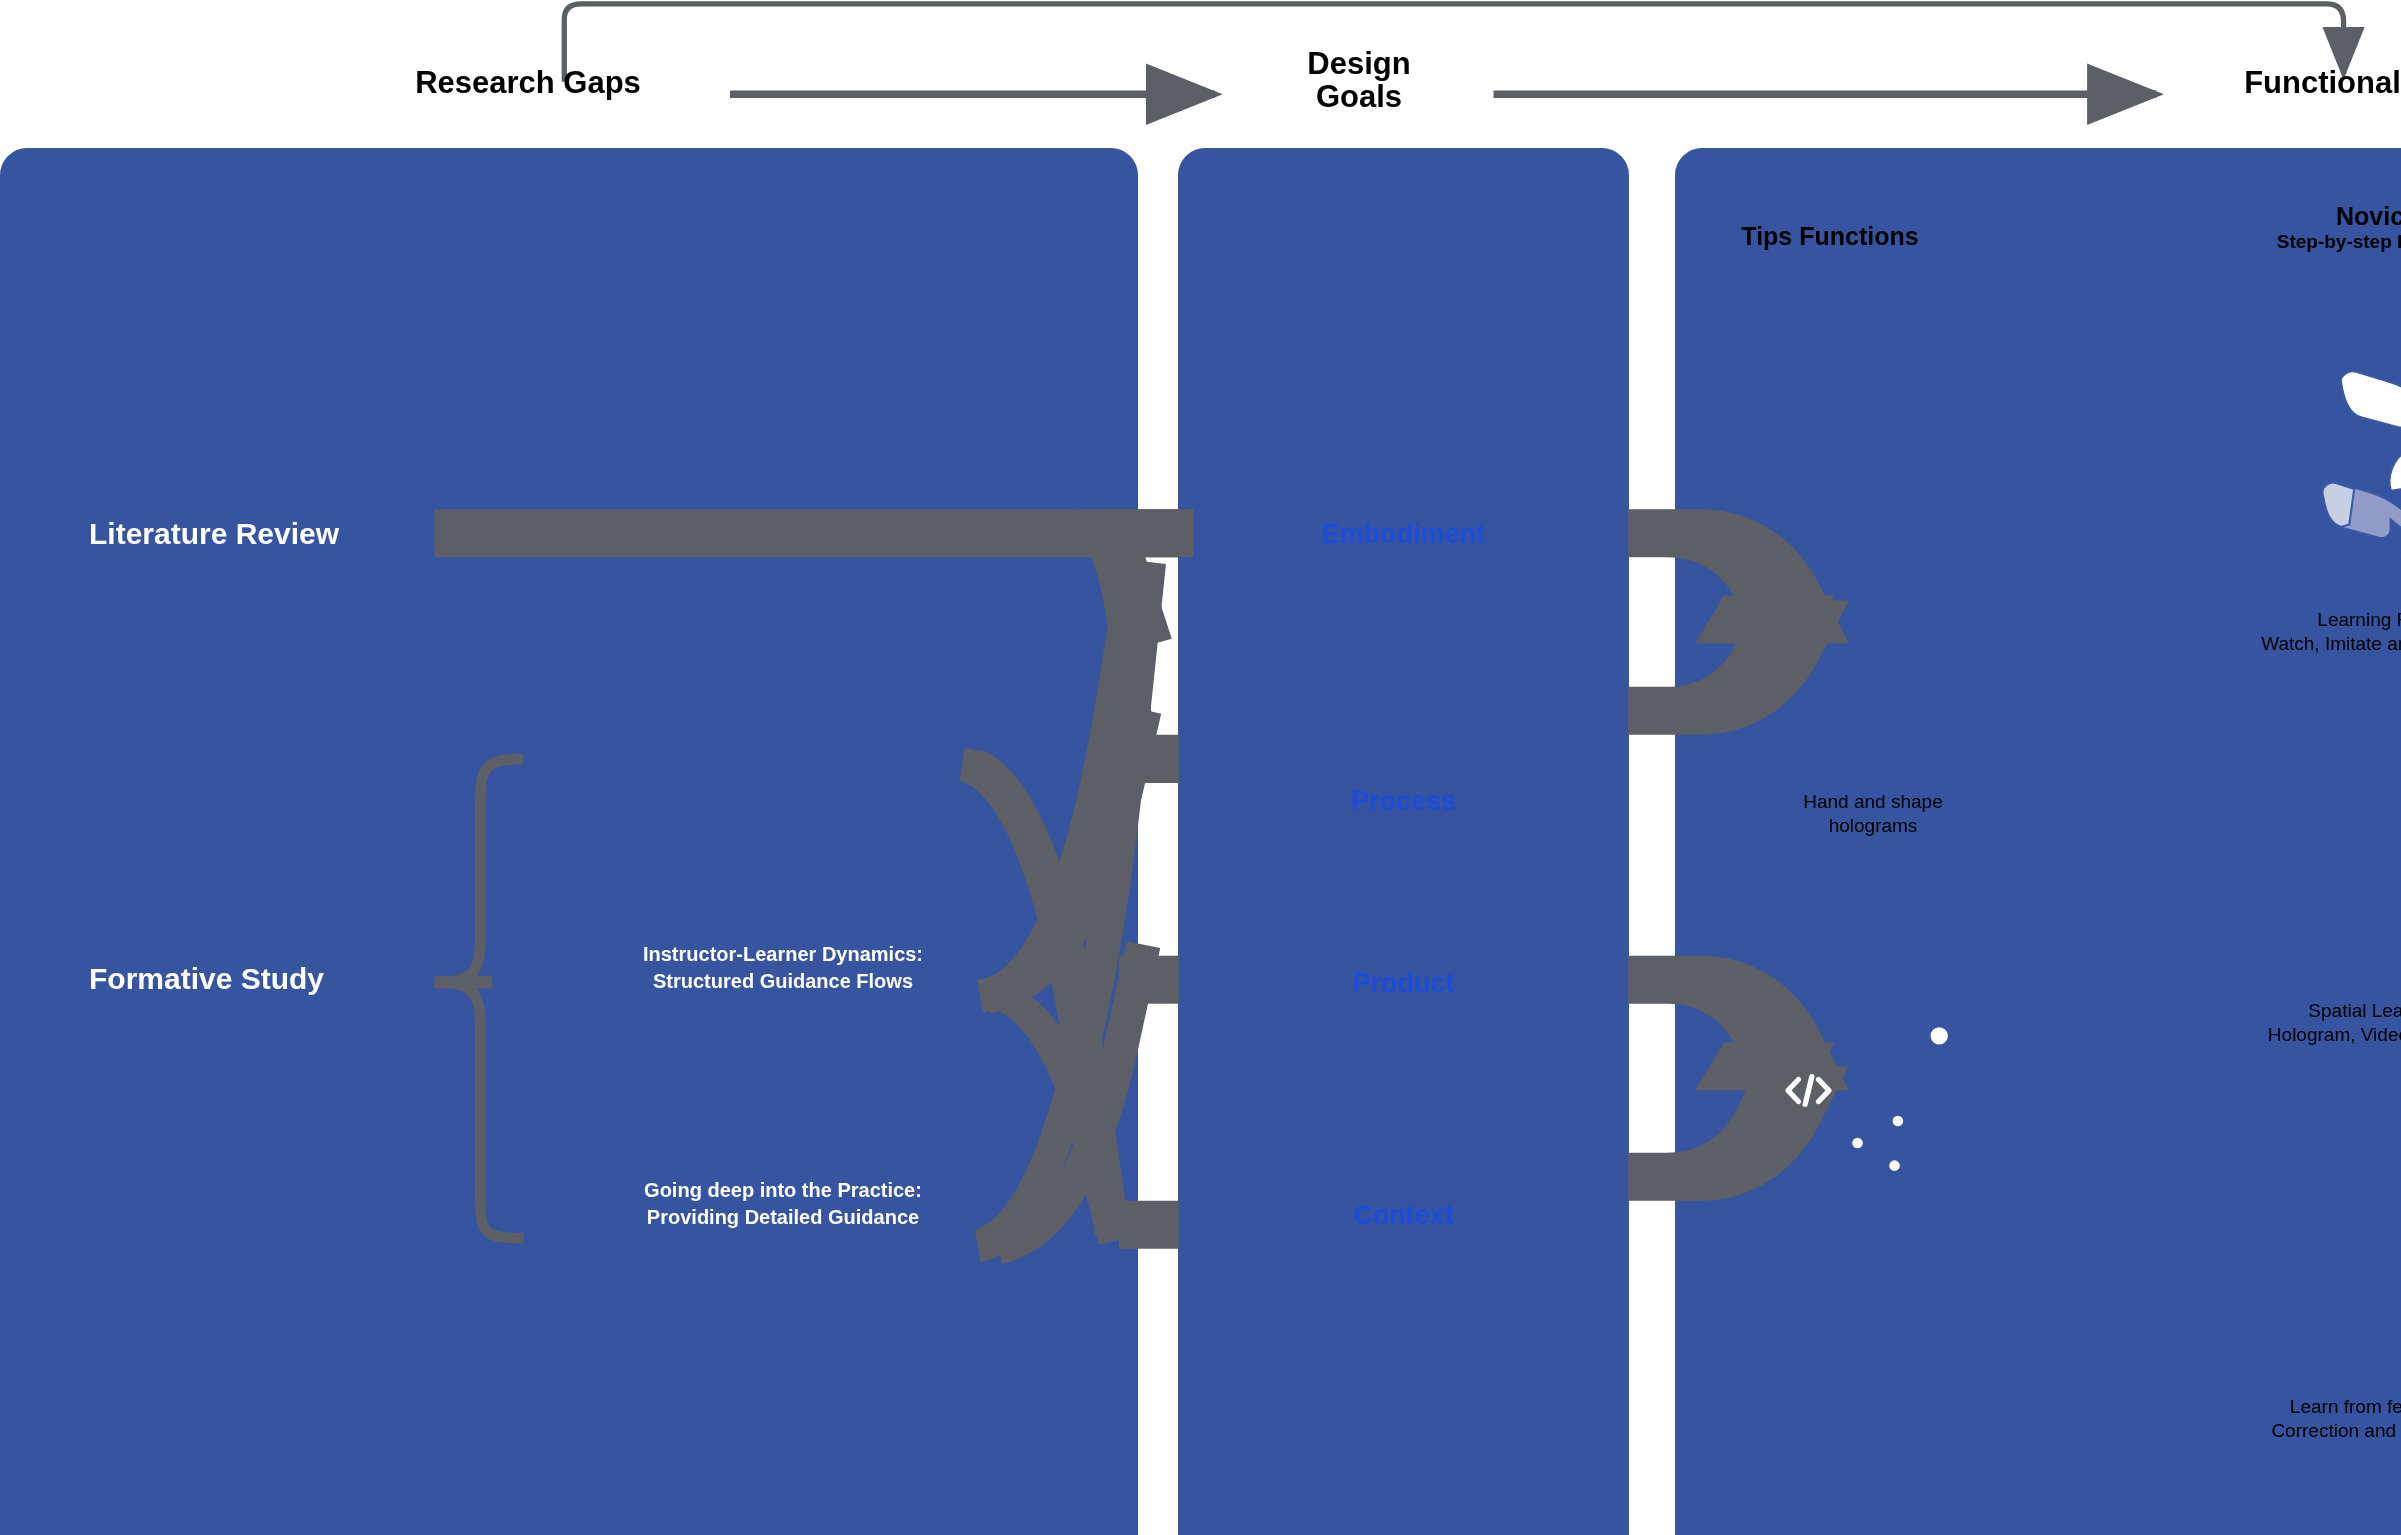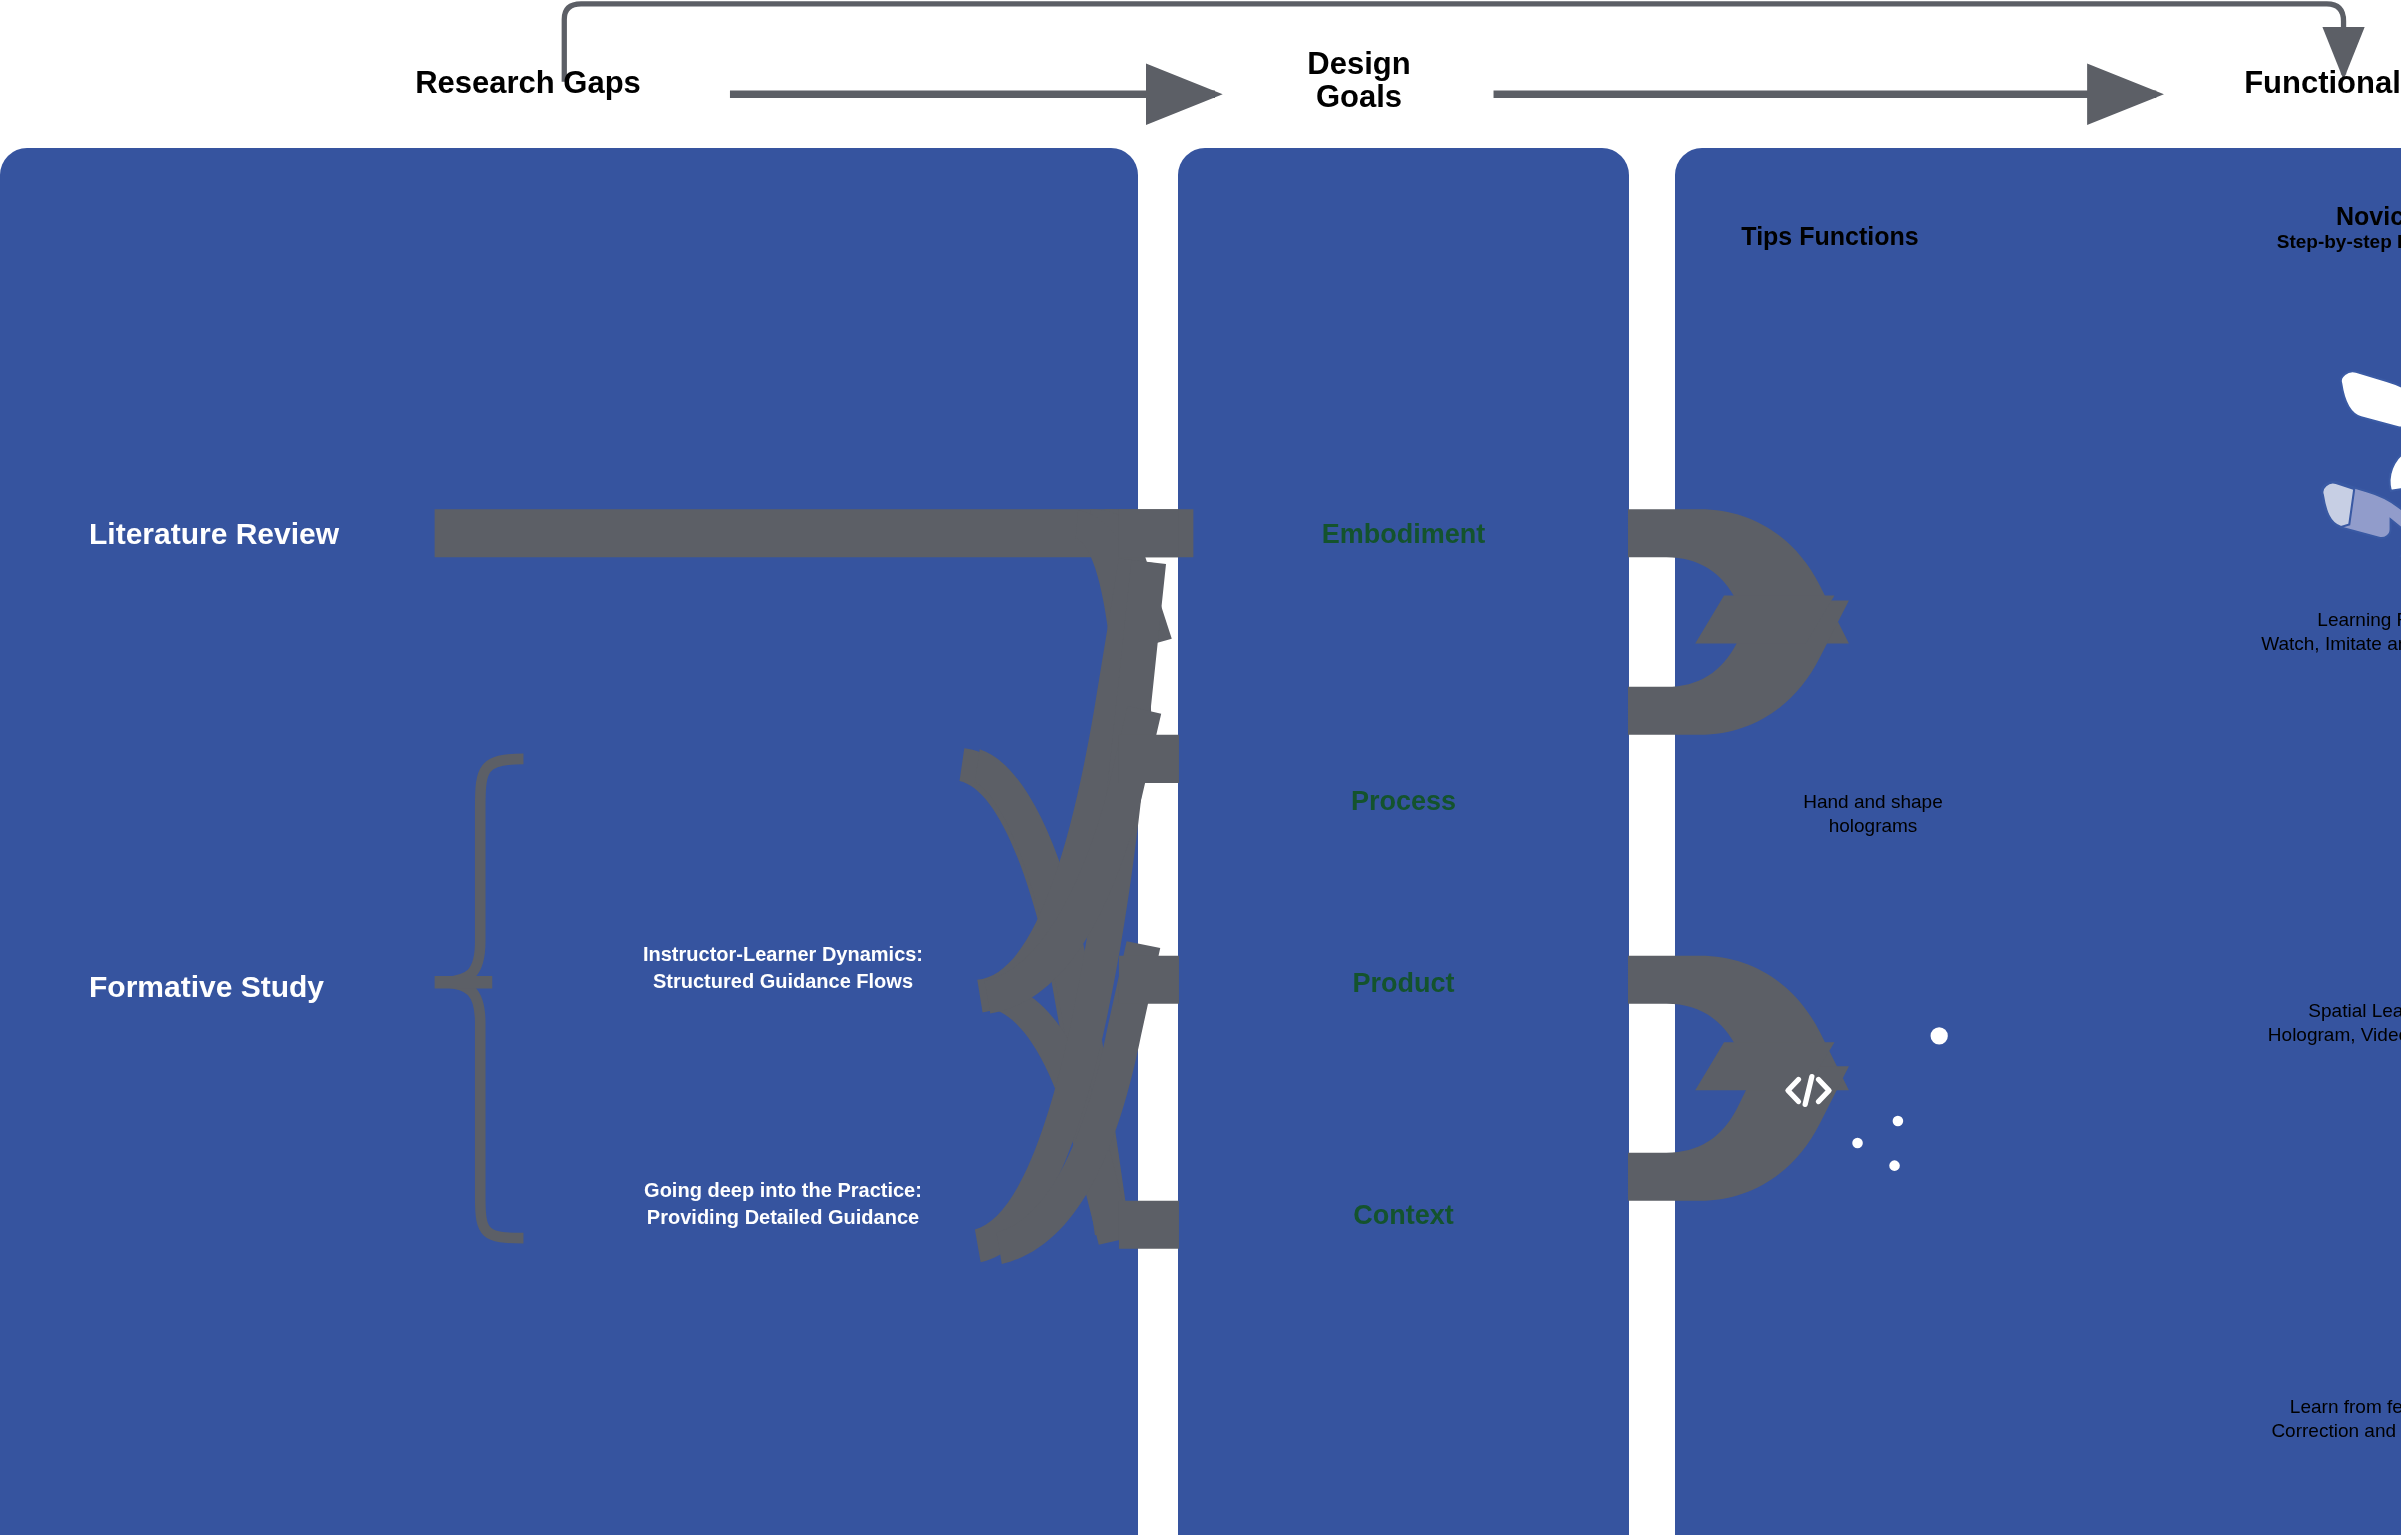--- a/index.html
+++ b/index.html
@@ -40,38 +40,38 @@
   
   .blue-text {
     position: absolute;
     color: #ffffff;
     font-weight: bold;
     line-height: 1.22;
     white-space: pre-line;
   }
   .rg-stage { font-size: 30px; }
   #lbl-lit-review { left: 89px; top: 516px; width: 336px; }
-  #lbl-formative  { left: 89px; top: 961px; width: 336px; margin-top: 8px; }
+  #lbl-formative  { left: 89px; top: 961px; width: 336px; }
 
   .rg-item {
     position: absolute;
     color: #ffffff;
     font-weight: bold;
     font-size: 20px;
     line-height: 1.33;
     text-align: center;
     white-space: pre-line;
   }
   #rg-item-0 { left: 519px; top: 735px; width: 528px; }
   #rg-item-1 { left: 519px; top: 941px; width: 528px; }
   #rg-item-2 { left: 519px; top: 1177px; width: 528px; }
 
   .dg-item {
     position: absolute;
-    color: #14532d;
+    color: #1d4ed8;
     font-weight: bold;
     font-size: 27px;
     text-align: center;
     width: 451px;
     left: 1178px;
   }
   #dg-0 { top: 519px; }
   #dg-1 { top: 786px; }
   #dg-2 { top: 968px; }
   #dg-3 { top: 1200px; }

